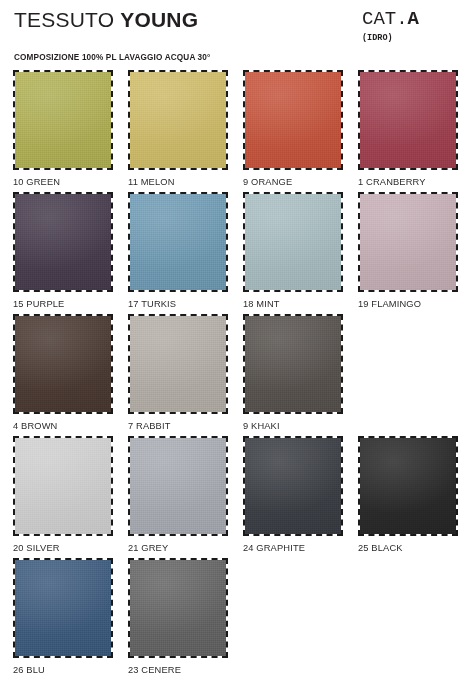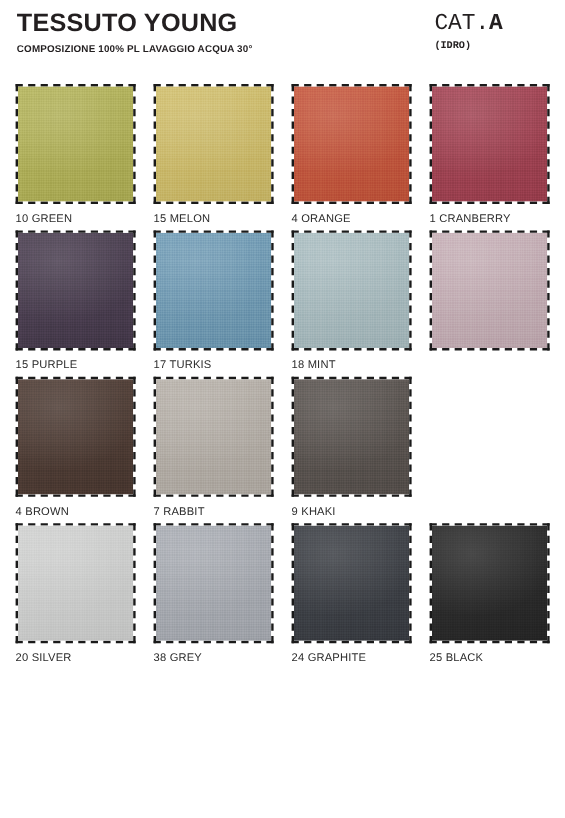--- a/index.html
+++ b/index.html
@@ -18,25 +18,25 @@
     position:relative;
     height:52px;
     padding:10px 12px 0 12px;
     box-sizing:border-box;
   }
   .title-left{position:absolute;left:14px;top:8px;}
   .title-main{
     font-size:21px;letter-spacing:.2px;line-height:24px;
     white-space:nowrap;color:#231f20;
   }
-  .title-main .thin{font-weight:700;}
+  .title-main .thin{font-weight:400;}
   .title-main .bold{font-weight:700;}
   .subtitle{
     font-size:8.2px;font-weight:700;letter-spacing:.15px;
-    line-height:11px;margin-top:3px;white-space:nowrap;color:#231f20;
+    line-height:11px;margin-top:20px;white-space:nowrap;color:#231f20;
   }
   .title-right{position:absolute;right:52px;top:8px;text-align:center;font-family:Liberation Mono, monospace;}
   .cat-main{font-size:19px;line-height:23px;white-space:nowrap;color:#231f20;}
   .cat-main .thin{font-weight:400;}
   .cat-main .bold{font-weight:700;}
   .cat-sub{
     font-size:8.5px;font-weight:700;line-height:11px;margin-top:2px;
     text-align:left;color:#231f20;
   }
 
@@ -108,29 +108,29 @@
             <div class="sheen"></div>
           </div>
           <div class="label">10 GREEN</div>
         </div>
         <div class="cell">
           <div class="swatch">
             <div class="fabric" style="background: rgb(207, 188, 104);"></div>
             <div class="weave"></div>
             <div class="sheen"></div>
           </div>
-          <div class="label">15 MELON</div>
+          <div class="label">11 MELON</div>
         </div>
         <div class="cell">
           <div class="swatch">
             <div class="fabric" style="background: rgb(196, 84, 58);"></div>
             <div class="weave"></div>
             <div class="sheen"></div>
           </div>
-          <div class="label">4 ORANGE</div>
+          <div class="label">9 ORANGE</div>
         </div>
         <div class="cell">
           <div class="swatch">
             <div class="fabric" style="background: rgb(159, 63, 79);"></div>
             <div class="weave"></div>
             <div class="sheen"></div>
           </div>
           <div class="label">1 CRANBERRY</div>
         </div>
       </div>
@@ -158,20 +158,21 @@
             <div class="sheen"></div>
           </div>
           <div class="label">18 MINT</div>
         </div>
         <div class="cell">
           <div class="swatch">
             <div class="fabric" style="background: rgb(197, 174, 181);"></div>
             <div class="weave"></div>
             <div class="sheen"></div>
           </div>
+          <div class="label">19 FLAMINGO</div>
         </div>
       </div>
       <div class="row">
         <div class="cell">
           <div class="swatch">
             <div class="fabric" style="background: rgb(74, 56, 48);"></div>
             <div class="weave"></div>
             <div class="sheen"></div>
           </div>
           <div class="label">4 BROWN</div>
@@ -201,34 +202,52 @@
             <div class="sheen"></div>
           </div>
           <div class="label">20 SILVER</div>
         </div>
         <div class="cell">
           <div class="swatch">
             <div class="fabric" style="background: rgb(167, 171, 178);"></div>
             <div class="weave"></div>
             <div class="sheen"></div>
           </div>
-          <div class="label">38 GREY</div>
+          <div class="label">21 GREY</div>
         </div>
         <div class="cell">
           <div class="swatch">
             <div class="fabric" style="background: rgb(57, 60, 66);"></div>
             <div class="weave"></div>
             <div class="sheen"></div>
           </div>
           <div class="label">24 GRAPHITE</div>
         </div>
         <div class="cell">
           <div class="swatch">
             <div class="fabric" style="background: rgb(38, 38, 38);"></div>
             <div class="weave"></div>
             <div class="sheen"></div>
           </div>
           <div class="label">25 BLACK</div>
         </div>
       </div>
+      <div class="row">
+        <div class="cell">
+          <div class="swatch">
+            <div class="fabric" style="background: rgb(58, 90, 128);"></div>
+            <div class="weave"></div>
+            <div class="sheen"></div>
+          </div>
+          <div class="label">26 BLU</div>
+        </div>
+        <div class="cell">
+          <div class="swatch">
+            <div class="fabric" style="background: rgb(99, 99, 99);"></div>
+            <div class="weave"></div>
+            <div class="sheen"></div>
+          </div>
+          <div class="label">23 CENERE</div>
+        </div>
+      </div>
     </div>
 
 </div>
 
 </body></html>

